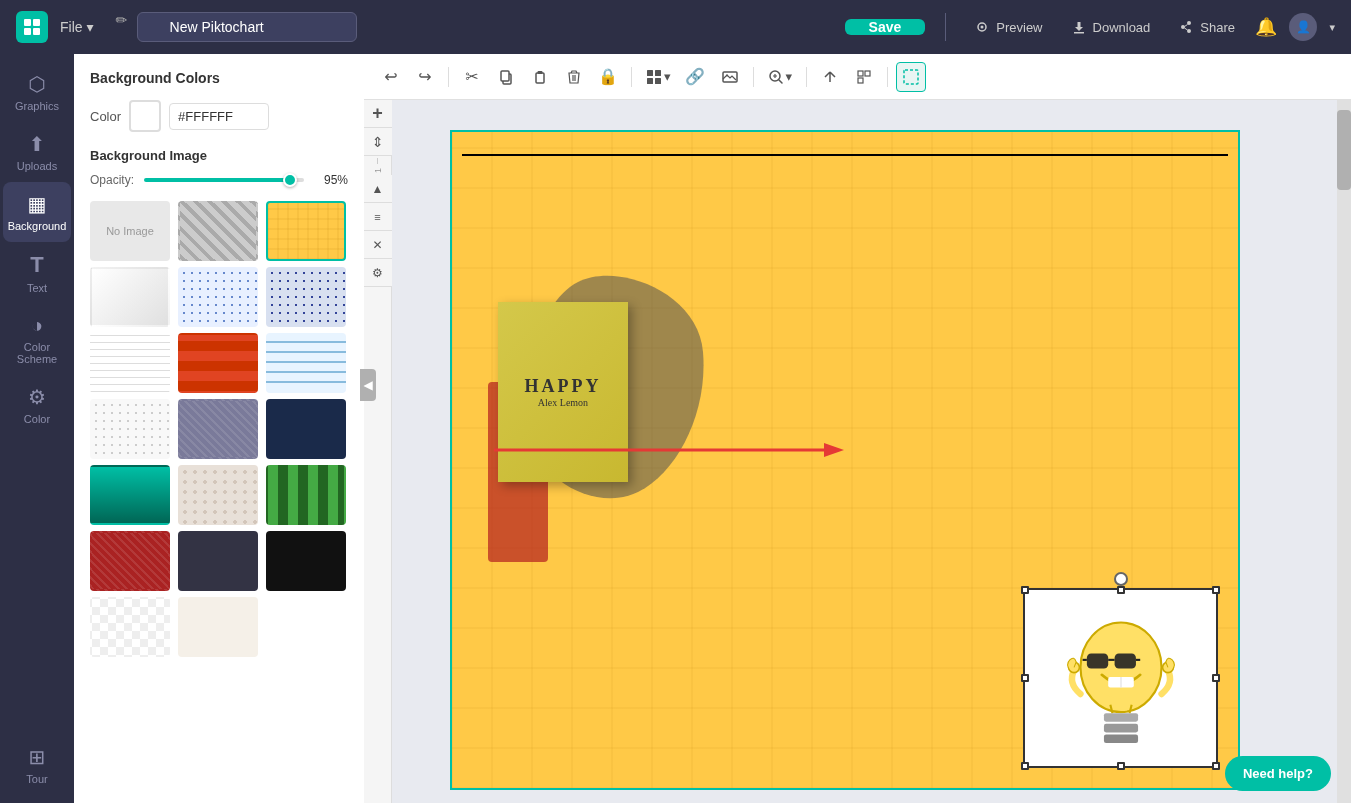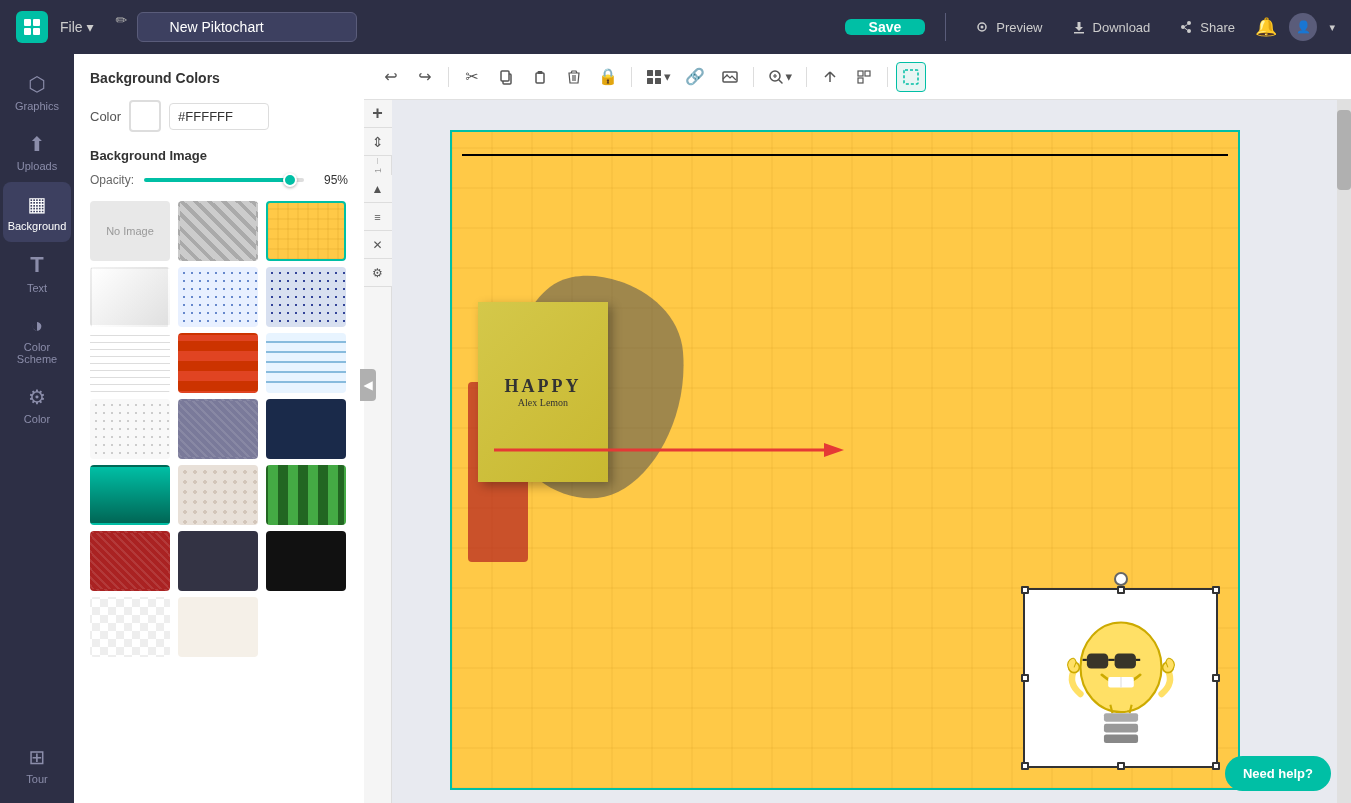--- a/index.html
+++ b/index.html
@@ -112,21 +112,21 @@
       background-image: repeating-linear-gradient(
         0deg, rgba(180,120,0,0.15) 0px, transparent 1px, transparent 39px, rgba(180,120,0,0.15) 40px
       ), repeating-linear-gradient(
         90deg, rgba(180,120,0,0.15) 0px, transparent 1px, transparent 39px, rgba(180,120,0,0.15) 40px
       );
       border: 2px solid #00bfa5;
     }
 
     
     .book-element {
-      position: absolute; top: 150px; left: 16px; width: 180px; height: 290px;
+      position: absolute; top: 150px; left: 36px; width: 180px; height: 290px;
     }
 
     
     .lightbulb-element {
       position: absolute; bottom: 20px; right: 20px; width: 195px; height: 180px;
       background: #fff; border: 2px solid #333;
     }
     .lightbulb-handle {
       position: absolute; top: -18px; left: 50%; transform: translateX(-50%);
       width: 14px; height: 14px; border: 2px solid #666; border-radius: 50%; background: #fff;

